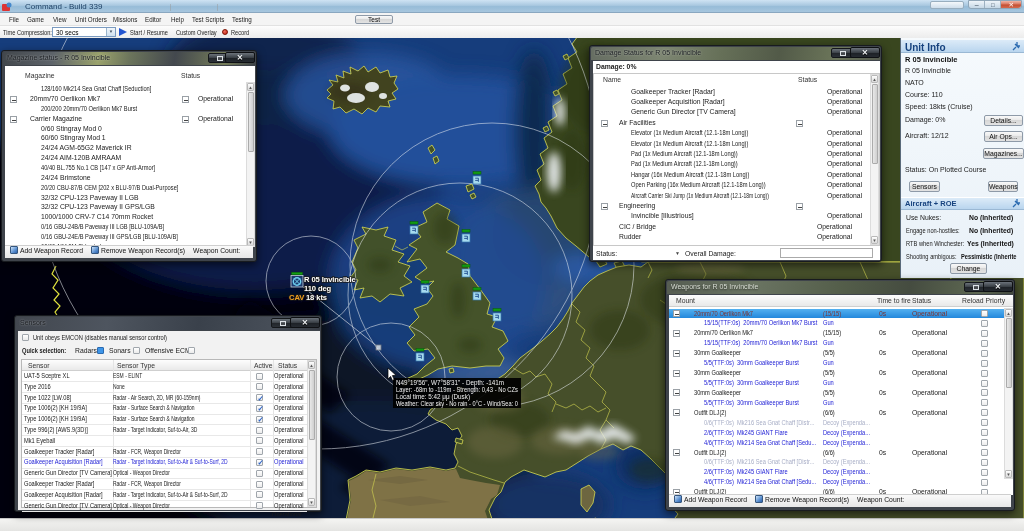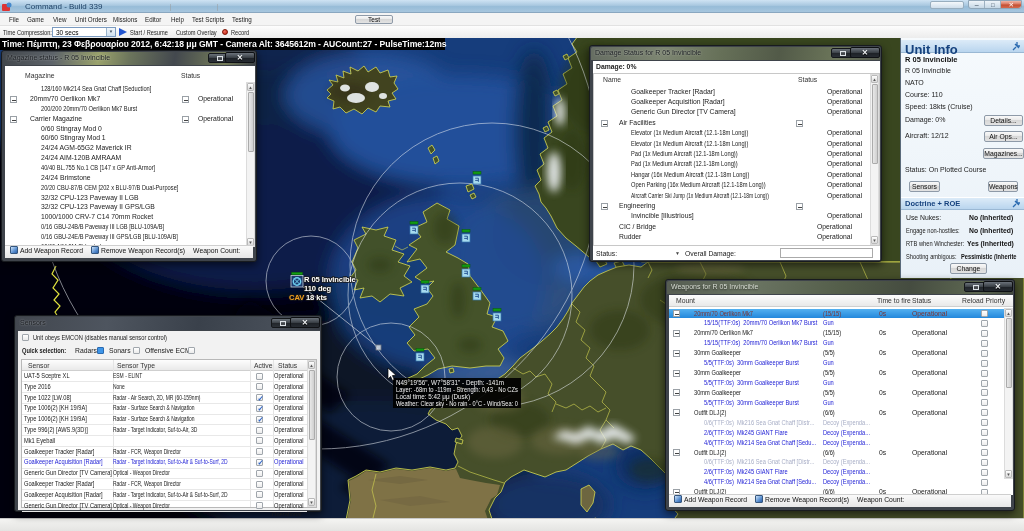--- a/index.html
+++ b/index.html
@@ -246,23 +246,20 @@
   <span style="position:absolute;left:3px;top:1px;font-size:6.5px">30 secs</span>
   <span style="position:absolute;right:0;top:0;width:9px;height:8px;background:linear-gradient(#f2f7fb,#cfe0ef);border-left:1px solid #9ab4cc;color:#456;font-size:4.5px;text-align:center;line-height:8px">▼</span>
 </div>
 <div class="w" style="left:119px;top:28px;width:0;height:0;border-left:8px solid #2255d0;border-top:4.5px solid transparent;border-bottom:4.5px solid transparent"></div>
 <span class="ti" style="left:130px">Start / Resume</span>
 <span class="ti" style="left:170px;top:3px;color:#999">|</span>
 <span class="ti" style="left:176px">Custom Overlay</span>
 <span class="ti" style="left:217px;top:3px;color:#999">|</span>
 <div class="w" style="left:222px;top:29px;width:6px;height:6px;border-radius:50%;background:radial-gradient(circle at 35% 35%,#f07060,#c02010);border:1px solid #801000"></div>
 <span class="ti" style="left:231px">Record</span>
-<div class="w" id="blackbar">
-      <span>Time: Πέμπτη, 23 Φεβρουαρίου 2012, 6:42:18 μμ GMT - Camera Alt: 3645612m - AUCount:27 - PulseTime:12ms</span>
-    </div>
 <div class="w" id="taskbar"></div>
 
 <div class="win" style="left:1px;top:50px;width:256px;height:212px">
  <div style="position:absolute;left:1px;top:1px;right:1px;height:13px;border-radius:2px 2px 0 0;background:linear-gradient(100deg,#42474c 0%,#5e646a 20%,#9aa26c 38%,#6c755c 50%,#43484e 68%,#767e5a 88%,#3c4146);overflow:hidden"></div>
  <div class="tbt">Magazine status - R 05 Invincible</div>
  <div class="hbtn" style="right:26px"></div>
  <div class="xbtn" style="right:1px">✕</div>
  <div class="cnt" style="left:3px;top:15px;width:250px;height:181px">
   <div class="r" style="left:20px;top:5px;color:#333">Magazine</div>
   <div class="r" style="left:176px;top:5px;color:#333">Status</div>
@@ -454,39 +451,39 @@
   <div class="sb" style="right:4px;top:29px;bottom:3px">
    <div class="ar" style="top:0">▲</div>
           <div class="ar" style="bottom:0">▼</div>
           <div class="th" style="top:9px;height:70px"></div>
   </div>
  </div>
 </div>
 
 <div class="w" id="sidebar" style="left:900px;top:38px;width:124px;height:240px;background:linear-gradient(#f6fafd,#e9f1f8);border-left:1px solid #5a6a7a">
  <div style="position:absolute;left:0;top:2px;width:124px;height:13px;background:linear-gradient(#dcebf8,#b9d5ee);border-bottom:1px solid #9ab8d4"></div>
- <div style="position:absolute;left:4px;top:4px;font-size:13px;font-weight:bold;color:#16427e">Unit Info</div>
+ <div style="position:absolute;left:4px;top:4px;font-size:10px;font-weight:bold;color:#16427e">Unit Info</div>
  <svg style="position:absolute;right:3px;top:4px" width="9" height="9" viewBox="0 0 9 9">
         <path d="M1,8 4,5 M3,2 7,6 M5,0 5,4 8,4" stroke="#2a6ab0" stroke-width="1.3" fill="none"></path>
       </svg>
  <div style="position:absolute;left:4px;top:17px;font-size:7.5px;font-weight:bold;color:#111">R 05 Invincible</div>
  <div style="position:absolute;left:4px;top:29px;font-size:7px;color:#222">R 05 Invincible</div>
  <div style="position:absolute;left:4px;top:41px;font-size:7px;color:#222">NATO</div>
  <div style="position:absolute;left:4px;top:53px;font-size:7px;color:#222">Course: 110</div>
  <div style="position:absolute;left:4px;top:65px;font-size:7px;color:#222">Speed: 18kts (Cruise)</div>
  <div style="position:absolute;left:4px;top:78px;font-size:7px;color:#222">Damage: 0%</div>
  <div style="position:absolute;left:4px;top:94px;font-size:7px;color:#222">Aircraft: 12/12</div>
  <div style="position:absolute;left:4px;top:128px;font-size:7px;color:#222">Status: On Plotted Course</div>
  <div class="btn" style="left:83px;top:77px;width:39px;height:11px;line-height:10px">Details...</div>
  <div class="btn" style="left:83px;top:93px;width:39px;height:11px;line-height:10px">Air Ops...</div>
  <div class="btn" style="left:82px;top:110px;width:41px;height:11px;line-height:10px">Magazines...</div>
  <div class="btn" style="left:8px;top:143px;width:31px;height:11px;line-height:10px">Sensors</div>
  <div class="btn" style="left:87px;top:143px;width:30px;height:11px;line-height:10px">Weapons</div>
  <div style="position:absolute;left:0;top:159px;width:124px;height:13px;background:linear-gradient(#dcebf8,#b9d5ee);border-top:1px solid #fff;border-bottom:1px solid #9ab8d4"></div>
- <div style="position:absolute;left:4px;top:161px;font-size:7.5px;font-weight:bold;color:#16427e">Doctrine + ROE</div>
+ <div style="position:absolute;left:4px;top:161px;font-size:7.5px;font-weight:bold;color:#16427e">Aircraft + ROE</div>
  <svg style="position:absolute;right:3px;top:161px" width="9" height="9" viewBox="0 0 9 9">
         <path d="M1,8 4,5 M3,2 7,6 M5,0 5,4 8,4" stroke="#2a6ab0" stroke-width="1.3" fill="none"></path>
       </svg>
  <div style="position:absolute;left:5px;top:176px;font-size:6.8px;color:#222">Use Nukes:</div>
       <div style="position:absolute;left:68px;top:176px;font-size:6.8px;font-weight:bold;color:#111">No (Inherited)</div>
  <div style="position:absolute;left:5px;top:189px;font-size:6.8px;color:#222"><span class="sq">Engage non-hostiles:</span></div>
       <div style="position:absolute;left:68px;top:189px;font-size:6.8px;font-weight:bold;color:#111">No (Inherited)</div>
  <div style="position:absolute;left:5px;top:202px;font-size:6.8px;color:#222"><span class="sq">RTB when Winchester:</span></div>
       <div style="position:absolute;left:66px;top:202px;font-size:6.8px;font-weight:bold;color:#111">Yes (Inherited)</div>
  <div style="position:absolute;left:5px;top:215px;font-size:6.8px;color:#222"><span class="sq">Shooting ambigous:</span></div>

